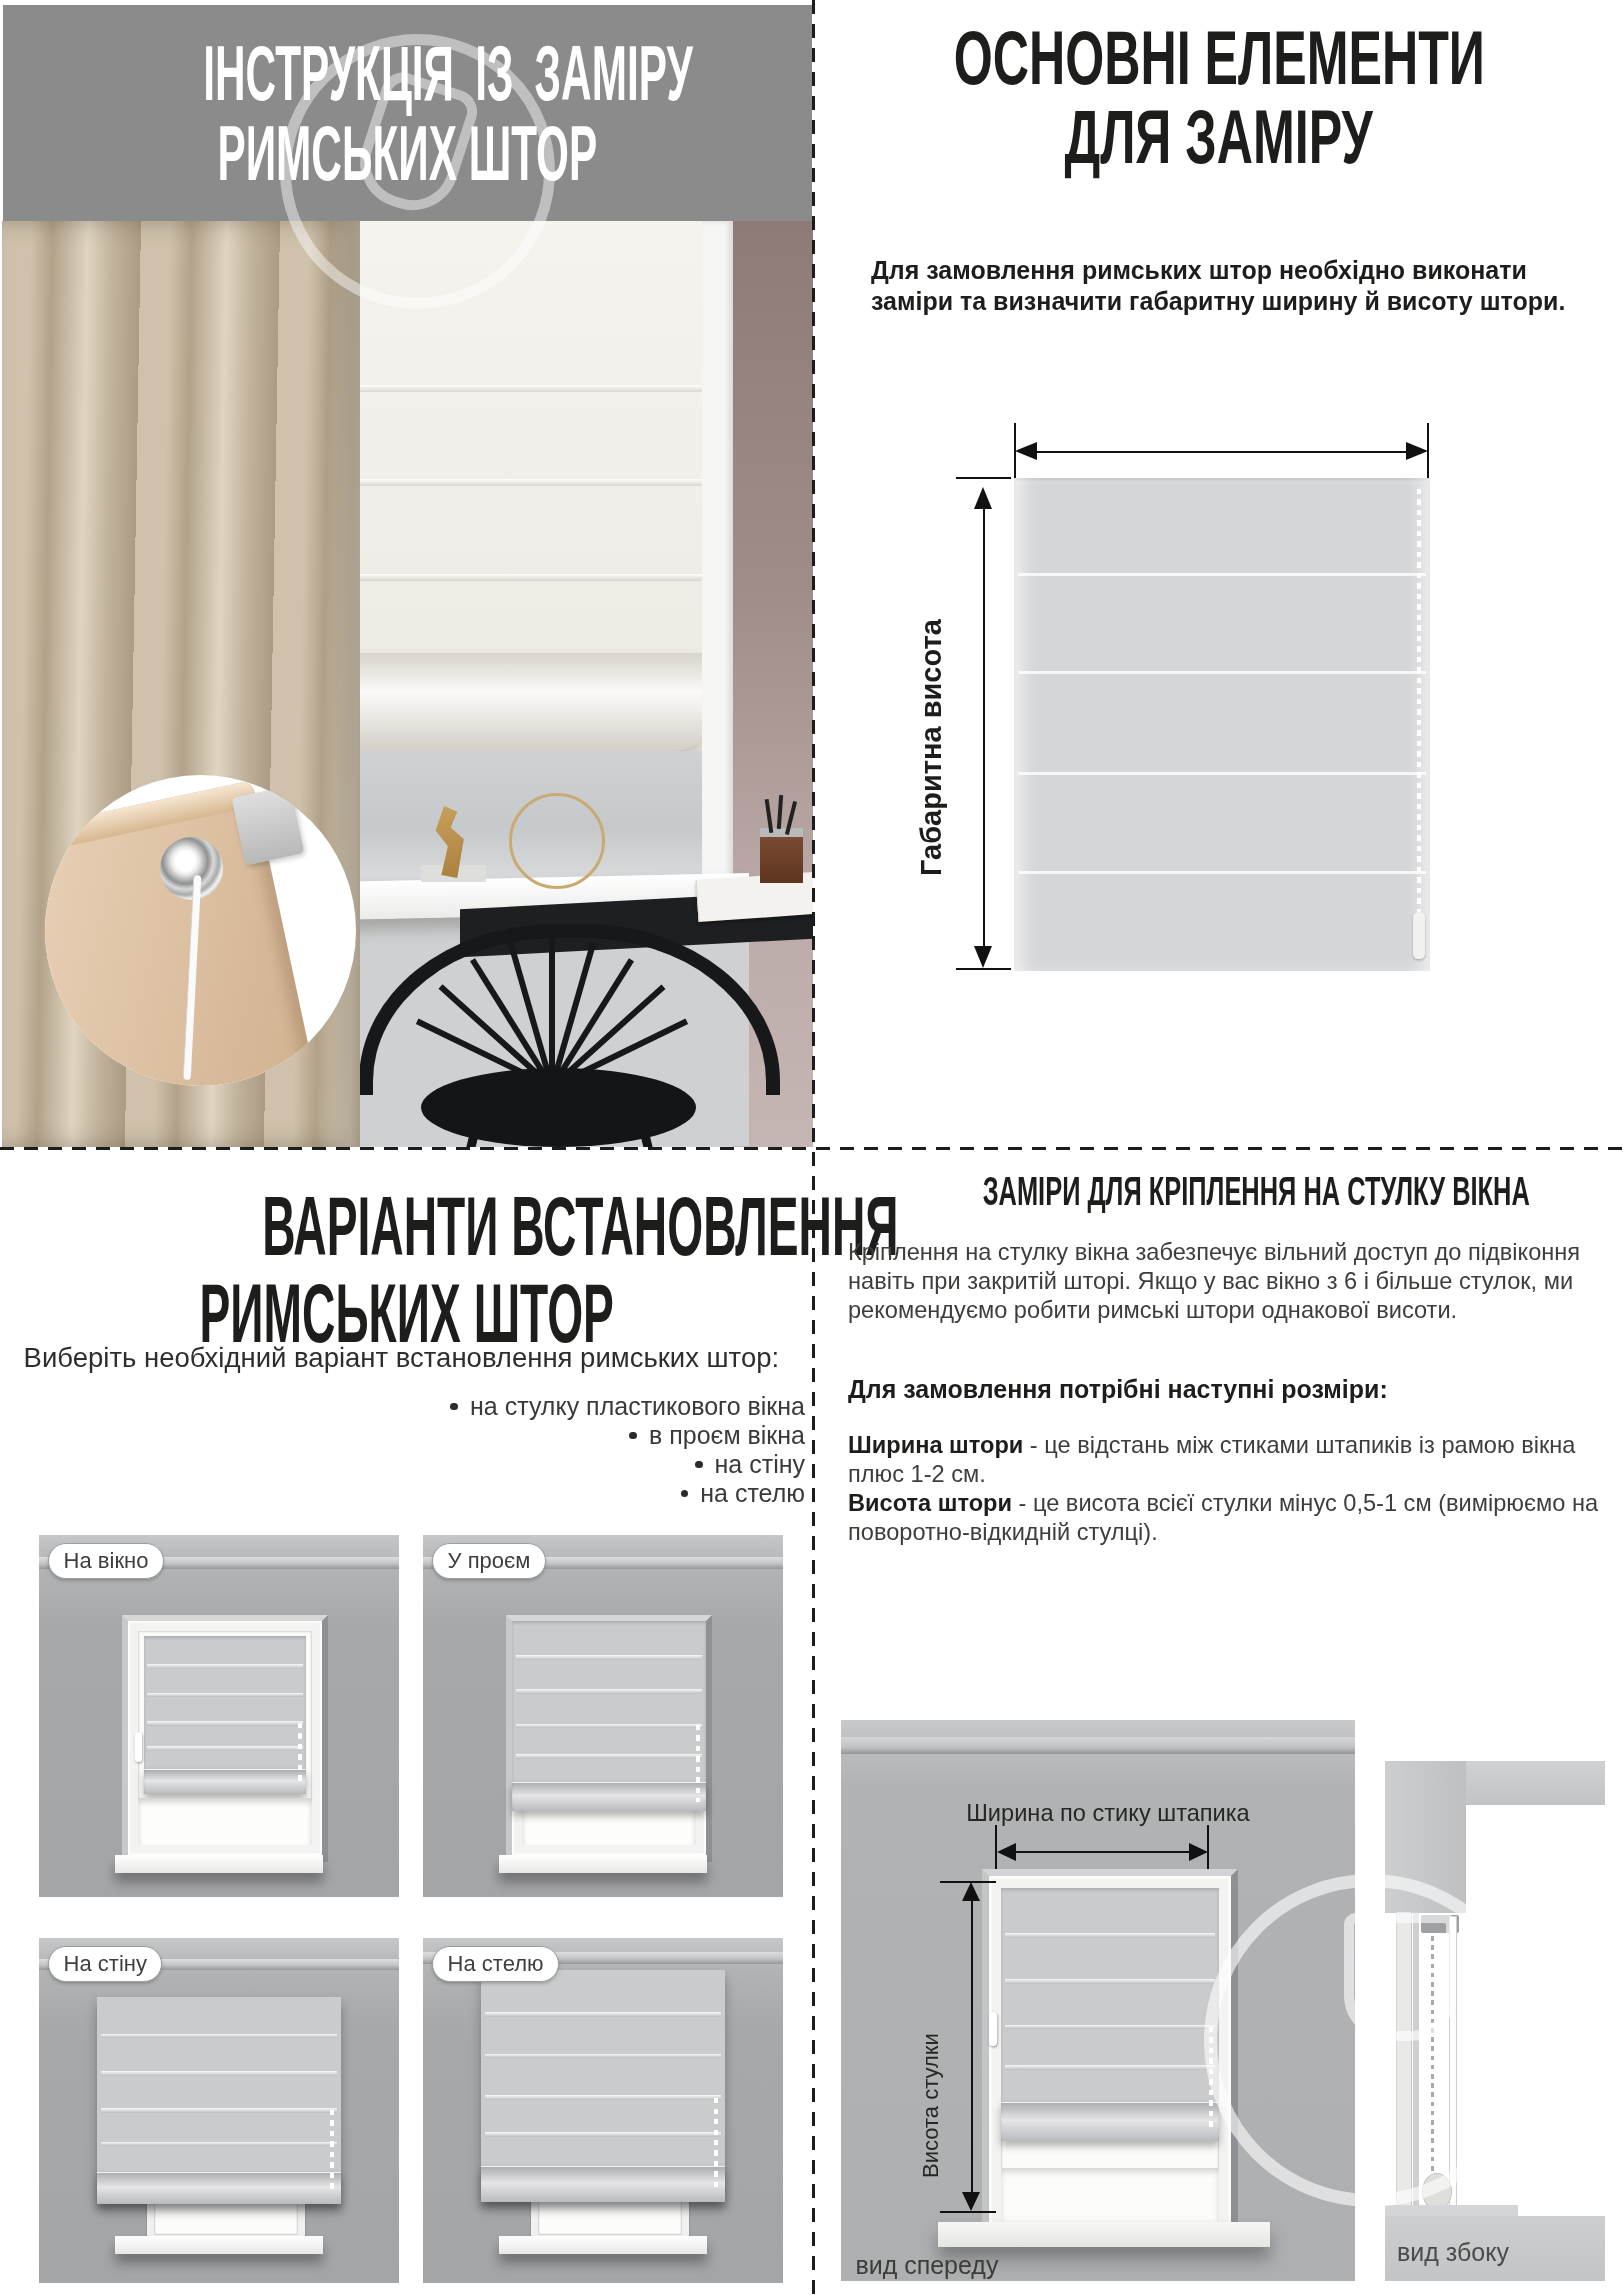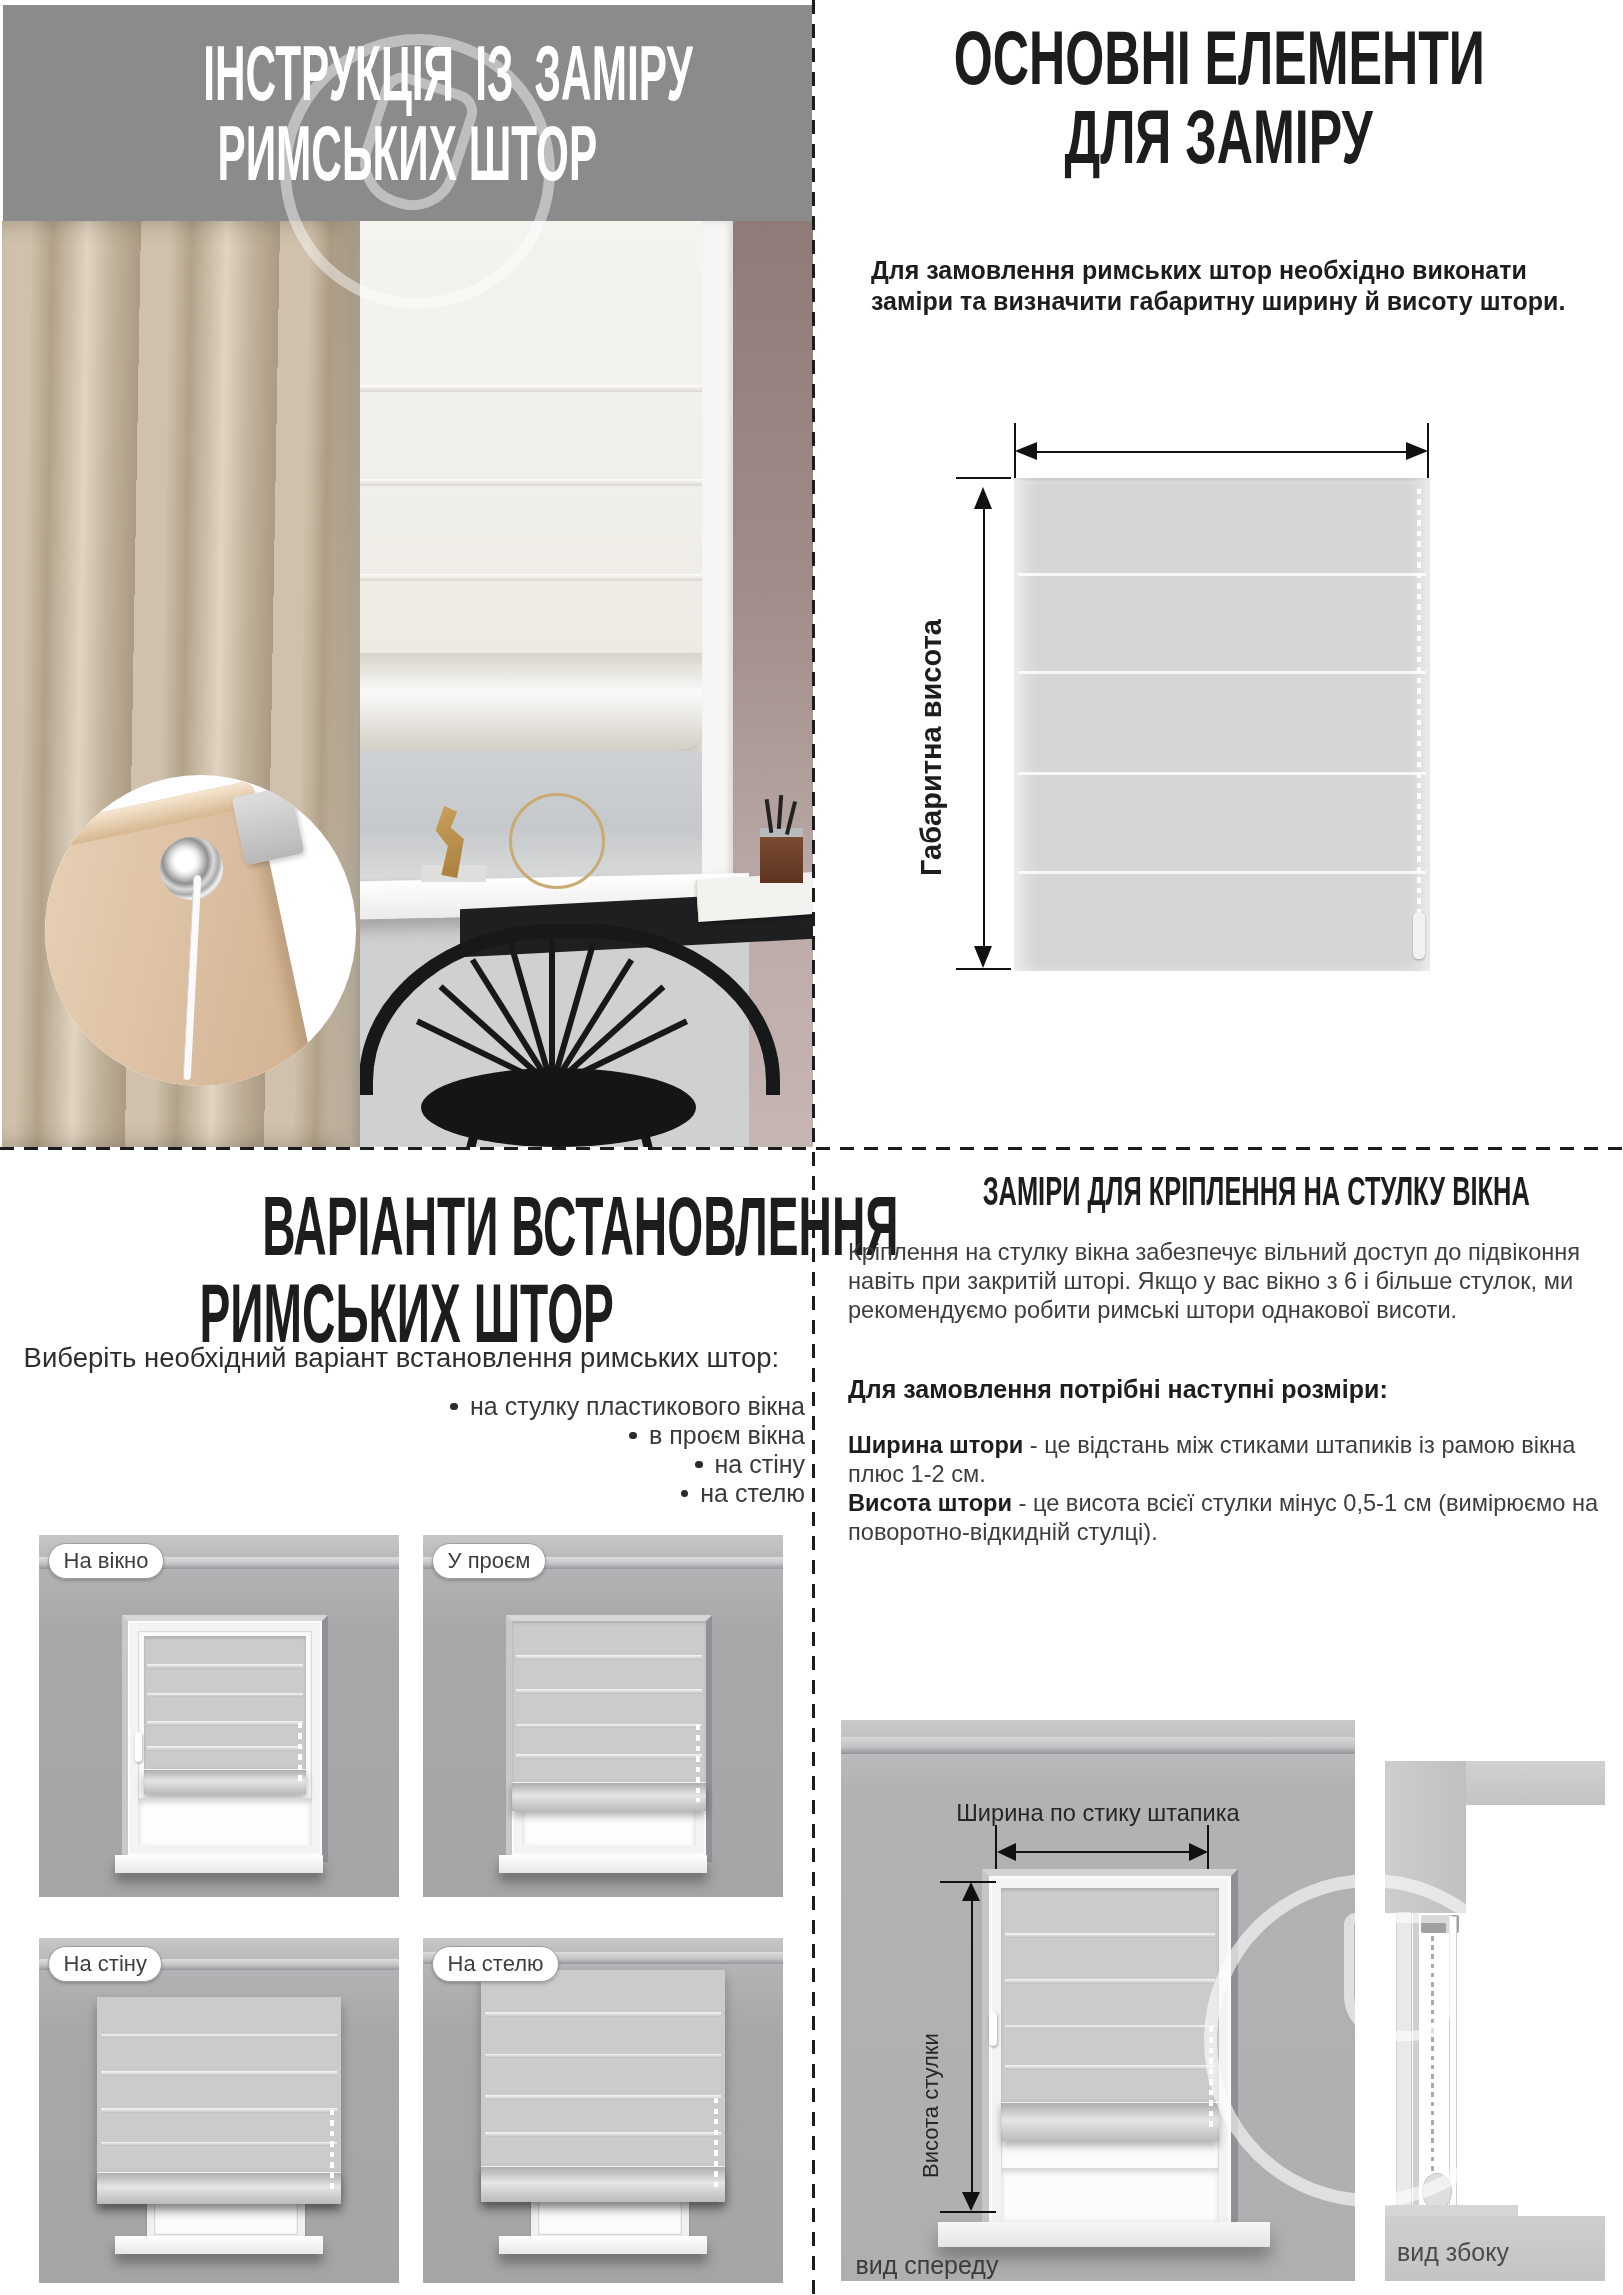--- a/index.html
+++ b/index.html
@@ -152,21 +152,21 @@
   .rb-p1{top:1238px;}
   .rb-sub{top:1375px;font-weight:bold;font-size:25px;color:#1d1d1b;}
   .rb-defs{top:1431px;}
   .rb-defs b{color:#1d1d1b;}
   .rb-p2{top:1575px;}
 
   
   .fv{left:841px;top:1720px;width:514px;height:561px;overflow:hidden;
     background:linear-gradient(180deg,#c9cacc 0%,#bbbcbe 5%,#b1b2b4 12%,#aeafb1 100%);}
   .fv-molding{left:0;right:0;top:17px;height:17px;background:linear-gradient(180deg,#d6d7d9,#c0c1c3 60%,#949598);}
-  .fv-wlabel{left:0;top:80px;width:100%;text-align:center;font-size:23.6px;color:#262624;}
+  .fv-wlabel{left:0;top:80px;width:100%;text-align:center;font-size:23.6px;color:#262624;padding-left:10px;}
   .fv-harrow{left:165px;top:131px;width:194px;height:2px;background:#111;}
   .fv-al{left:156px;top:123px;border-top:9.2px solid transparent;border-bottom:9.2px solid transparent;border-right:19.6px solid #111;}
   .fv-ar{left:348px;top:123px;border-top:9.2px solid transparent;border-bottom:9.2px solid transparent;border-left:19.6px solid #111;}
   .fv-tickl{left:154px;top:105px;width:2px;height:55px;background:#111;}
   .fv-tickr{left:366px;top:105px;width:2px;height:55px;background:#111;}
   .fv-recess{left:141px;top:149px;width:242px;height:357px;background:#fbfbfa;
     border-style:solid;border-width:7.9px;border-color:#d2d3d5 #8f9093 #8b8c8f #c4c5c7;}
   .fv-frame{position:absolute;inset:2.6px;border:9.8px solid #f3f3f2;background:#fbfbfa;box-shadow:inset 0 0 0 1.3px #dadad9;}
   .fv-blind{position:absolute;left:0;top:0;right:0;height:76%;}
   .fv-glass{position:absolute;left:0;right:0;bottom:0;height:16%;background:#fcfcfb;box-shadow:inset 0 3.9px 6.5px rgba(0,0,0,.16);}

